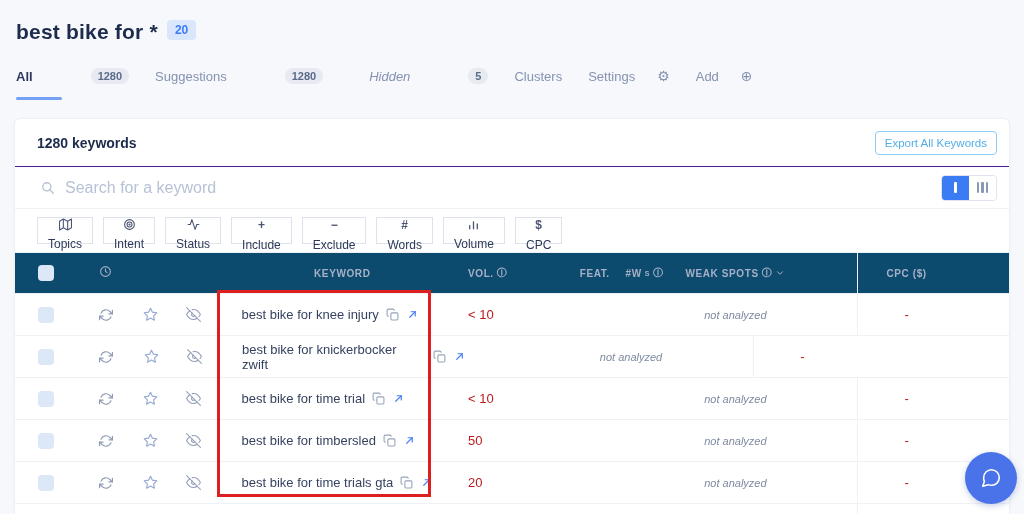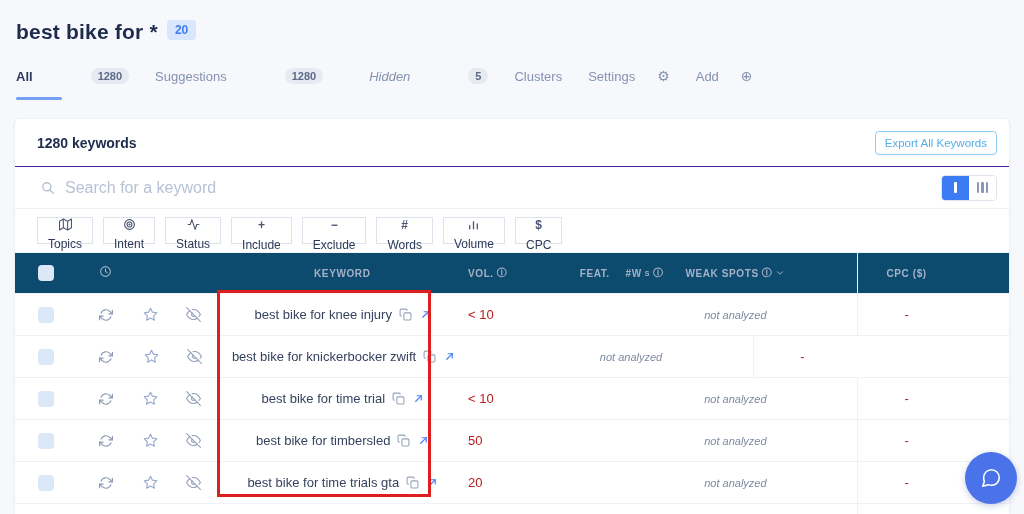--- a/index.html
+++ b/index.html
@@ -78,21 +78,21 @@
   
   .trow, .thead { display:flex; align-items:stretch; }
   .thead { height:40px; background:#0c4a6e; }
   .trow { height:42px; border-top:1px solid #eef1f6; background:#fff; }
   .trow.partial { height:12px; }
   .cell { display:flex; align-items:center; justify-content:center; }
   .col-check { width:62px; }
   .col-sync  { width:58px; }
   .col-star  { width:32px; }
   .col-eye   { width:54px; }
-  .col-kw    { width:244px; justify-content:center; padding-left:1px; }
+  .col-kw    { width:244px; justify-content:flex-start; padding-left:21px; }
   .col-vol   { width:106px; justify-content:flex-start; padding-left:4px; }
   .col-feat  { width:50px; }
   .col-words { width:50px; }
   .col-weak  { width:188px; padding-right:56px; }
   .col-cpc   { width:152px; padding-right:54px; border-left:1px solid #eef1f6; }
 
   .th { font-size:10px; font-weight:bold; letter-spacing:.6px; color:#a6b1c7; text-transform:uppercase; display:flex; align-items:center; gap:3px; }
   .th sup { font-size:7px; }
   .info-glyph { font-size:10px; color:#a6b1c7; font-style:normal; cursor:pointer; }
 

